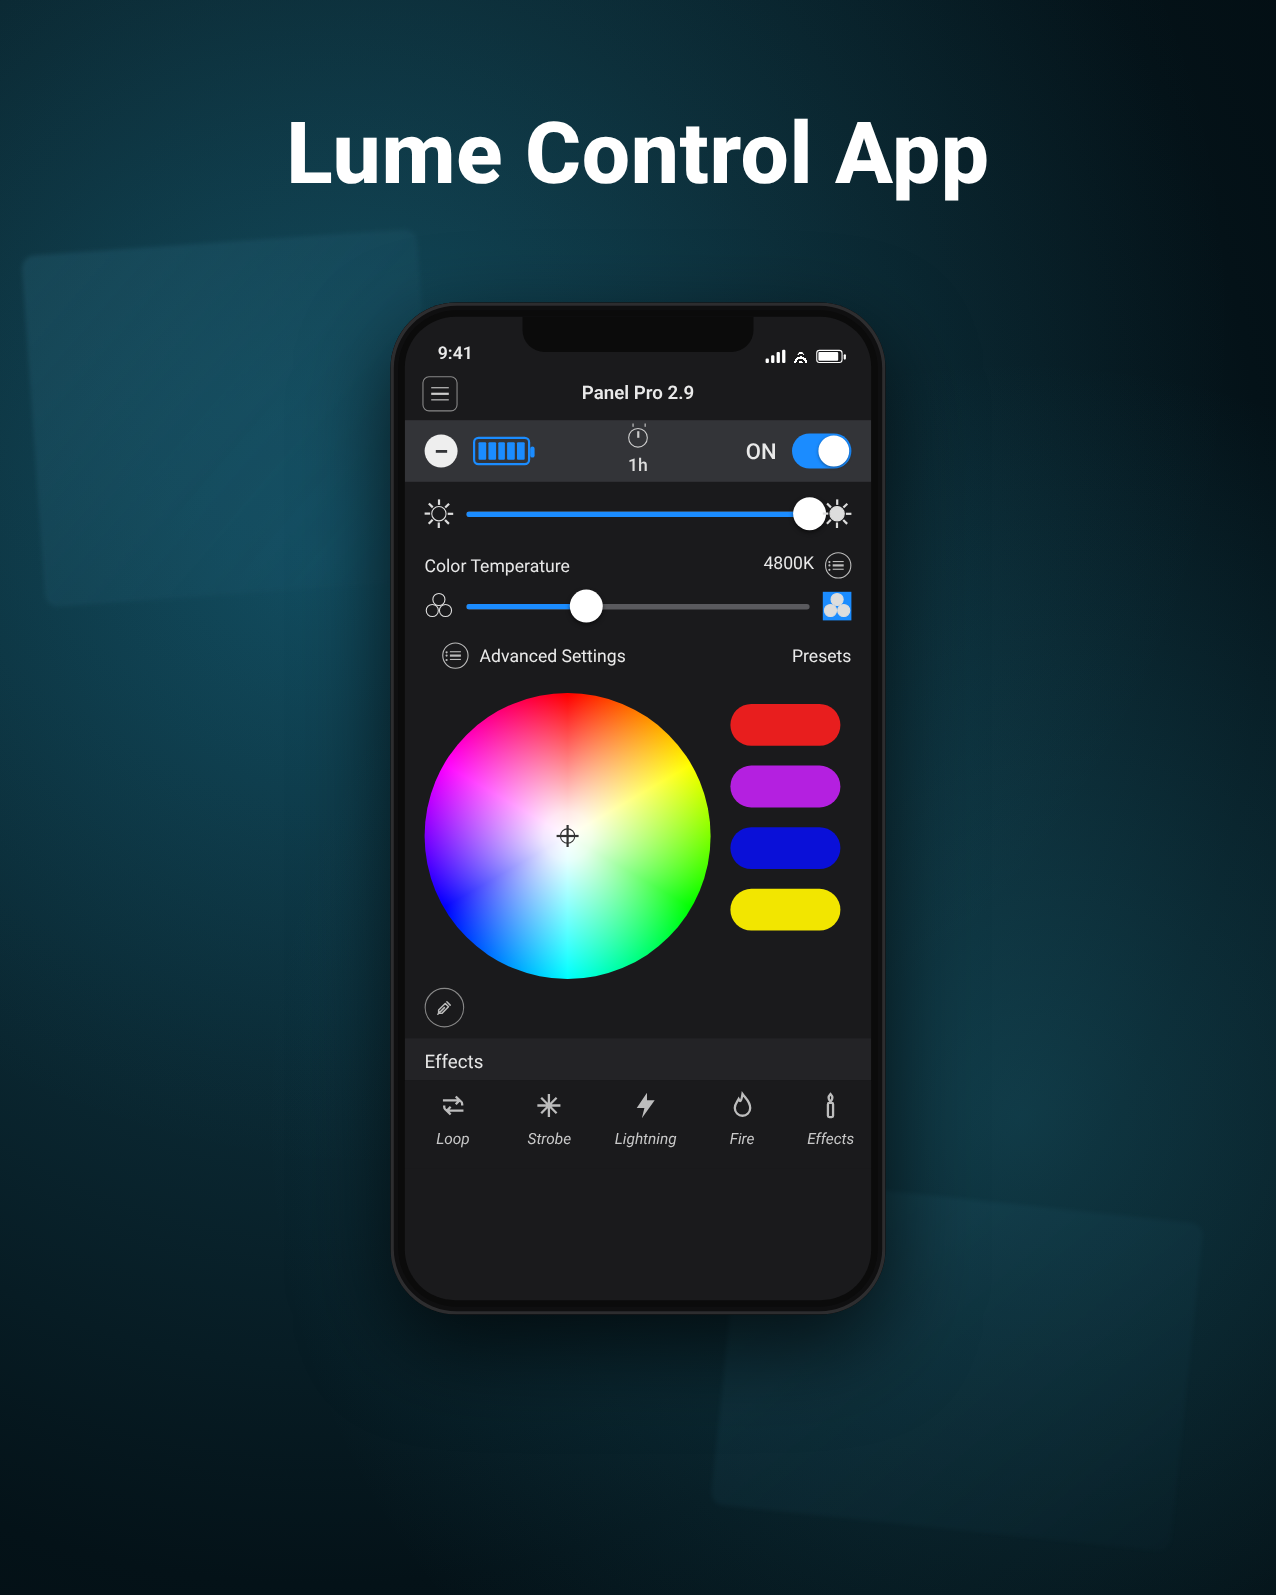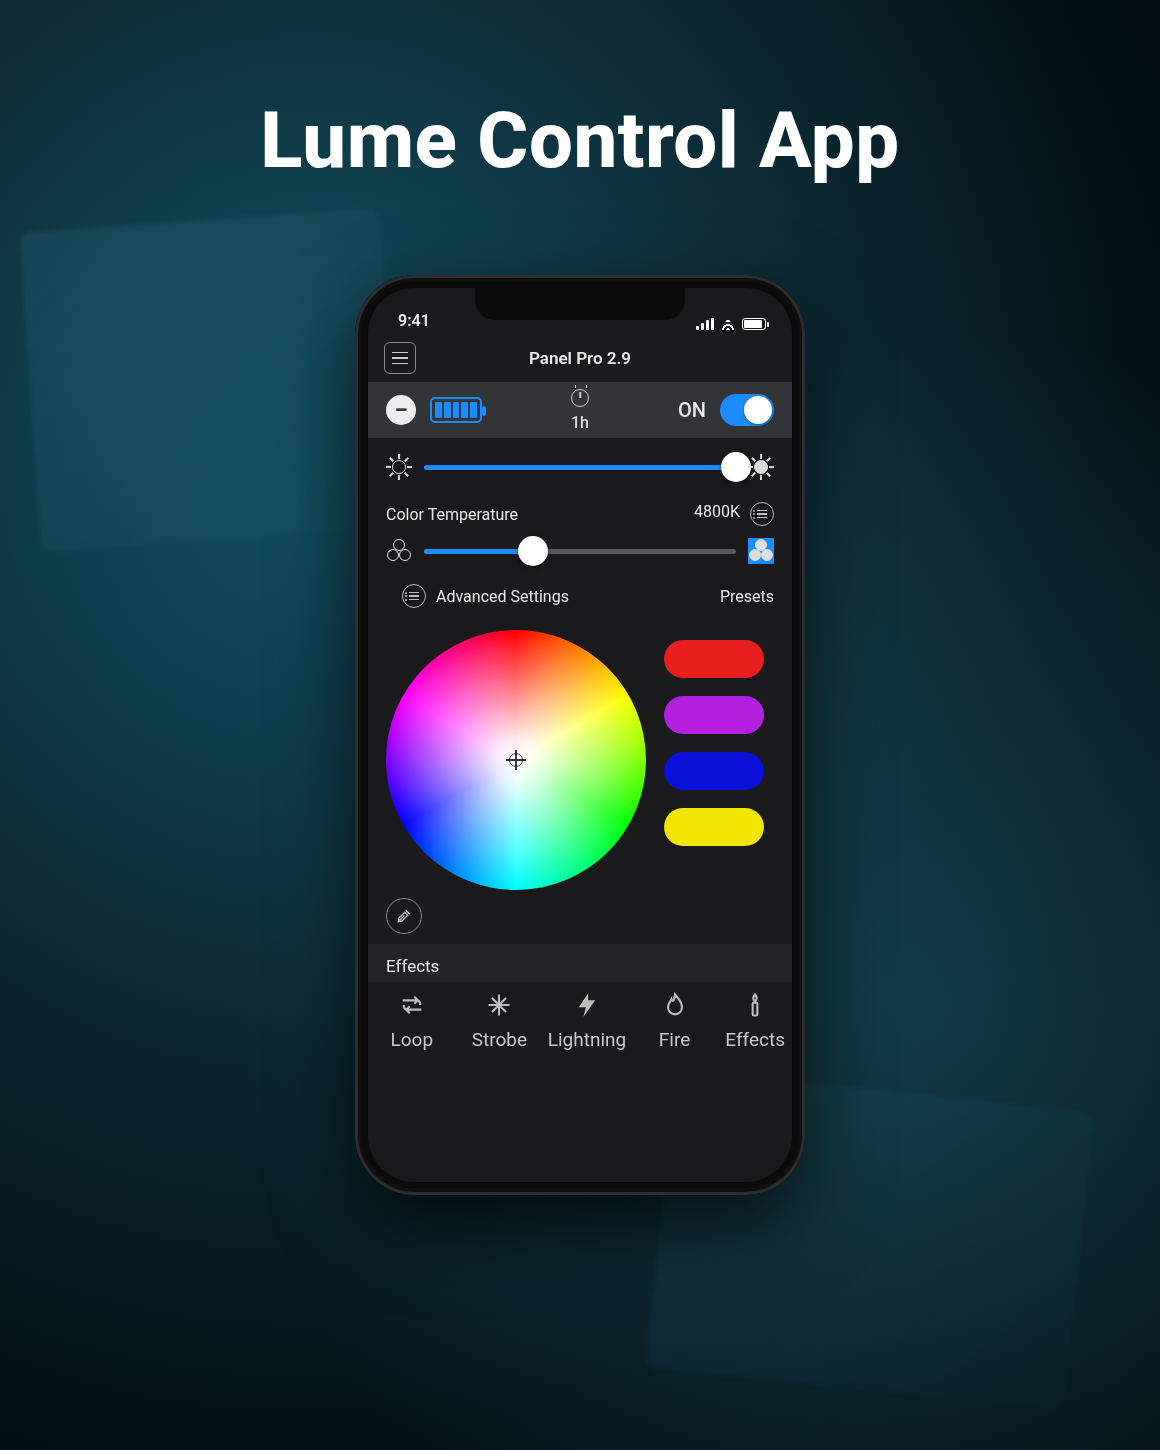--- a/index.html
+++ b/index.html
@@ -217,21 +217,21 @@
   .dropper svg{width:18px;height:18px;}
 
   
   .effects-label{padding:12px 18px 6px;font-size:17px;color:#e8e8e8;background:#232326;}
   .effects-row{
     display:flex;gap:0;padding:6px 0 18px;background:#1a1a1c;
     overflow:hidden;justify-content:space-around;
   }
   .effect{
     flex:0 0 82px;display:flex;flex-direction:column;align-items:center;gap:6px;
-    color:#c8c8c8;font-size:19px;
+    color:#c8c8c8;font-size:14px;font-style:italic;
   }
   .effect .ico{height:34px;display:flex;align-items:center;justify-content:center;}
   .effect svg{width:28px;height:28px;stroke:#bdbdbd;fill:none;stroke-width:1.8;}
   .effect:last-child{flex:0 0 68px;}
 </style>
 </head>
 <body>
 
 <div class="bg-panel one"></div>
 <div class="bg-panel two"></div>

